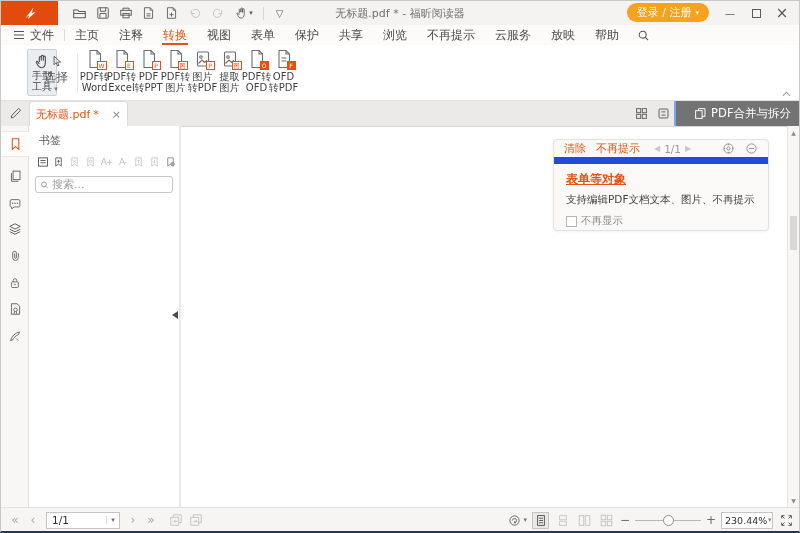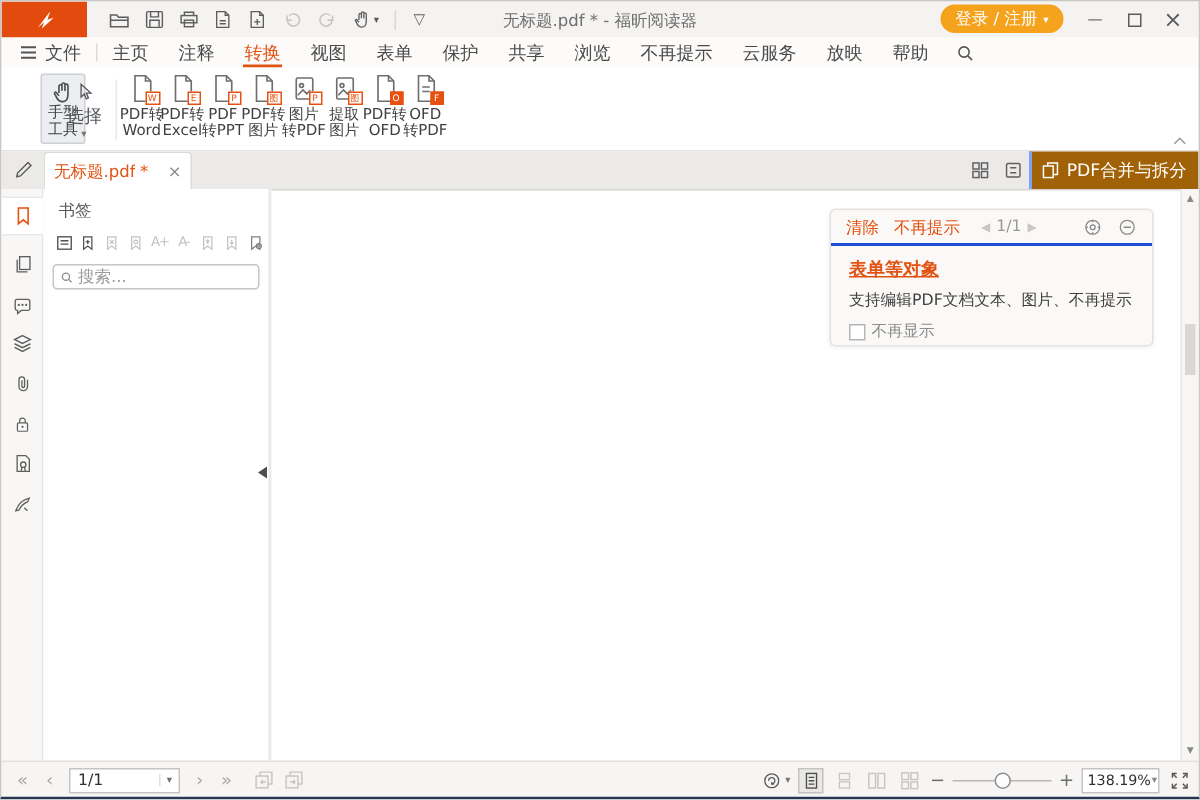--- a/index.html
+++ b/index.html
@@ -50,21 +50,21 @@
   
   .tabbar { position:absolute; left:0; top:100px; width:100%; height:25px; background:#eceae8; }
   .tab-edit { position:absolute; left:8px; top:5px; color:#5c5c5c; }
   .doctab { position:absolute; left:28px; top:0; width:99px; height:25px; background:#fff; border:1px solid #dcdbd9; border-bottom:none;
             border-radius:3px 3px 0 0; display:flex; align-items:center; padding:0 6px; gap:3px; }
   .doctab .name { color:#e25313; font-size:11px; white-space:nowrap; overflow:hidden; }
   .doctab .dirty { color:#e25313; font-size:11px; }
   .doctab .close { margin-left:auto; color:#8b8b8b; font-size:11px; line-height:11px; }
   .tabbar-right { position:absolute; right:0; top:0; height:25px; display:flex; align-items:center; }
   .tabbar-right .tbtn { width:22px; height:25px; display:flex; align-items:center; justify-content:center; color:#5f5f5f; }
-  .merge-btn { height:25px; padding:0 8px 0 6px; background:#a16207; color:#fff; display:flex; align-items:center; gap:4px;
+  .merge-btn { height:25px; padding:0 8px 0 18px; background:#737373; color:#fff; display:flex; align-items:center; gap:4px;
                font-size:11.5px; white-space:nowrap; border-left:2px solid #79a4fa; }
 
   
   .main { position:absolute; left:0; top:125px; width:100%; height:381px; background:#fff; }
   .iconstrip { position:absolute; left:0; top:0; width:28px; height:100%; background:#f8f7f5; border-right:1px solid #e3e2e1; }
   .strip-item { position:absolute; left:0; width:28px; height:26px; display:flex; align-items:center; justify-content:center; color:#5f5f5f; }
   .strip-item.active { background:#fff; color:#e8500f; border-top:1px solid #e9e8e6; border-bottom:1px solid #e9e8e6; }
 
   .bkpanel { position:absolute; left:28px; top:0; width:150px; height:100%; background:#fff; }
   .bk-title { padding:7px 0 0 10px; font-size:11px; color:#5a5a5a; }
@@ -85,21 +85,21 @@
   .docarea { position:absolute; left:180px; top:0; right:12px; height:100%; background:#fff; border-top:1px solid #d6d5d3; }
 
   .vscroll { position:absolute; right:0; top:0; width:12px; height:100%; background:#f7f6f4; border-left:1px solid #e7e6e4;
              color:#8a8a8a; font-size:6px; }
   .vscroll .arr { position:absolute; left:0; width:11px; text-align:center; }
   .vscroll .thumb { position:absolute; left:2px; width:7px; top:90px; height:34px; background:#d9d8d6; }
 
   
   .notify { position:absolute; right:18px; top:12px; width:216px; height:92px; background:#faf9f7; border:1px solid #e3e2e0;
             border-radius:4px; box-shadow:0 1px 3px rgba(0,0,0,.06); }
-  .notify-head { display:flex; align-items:center; height:24px; padding:0 10px; border-bottom:2px solid #1d4ed8; }
+  .notify-head { display:flex; align-items:center; height:24px; padding:0 10px; border-bottom:7px solid #1d4ed8; }
   .notify-head .act { color:#e25313; font-size:11px; margin-right:10px; white-space:nowrap; }
   .notify-pager { display:flex; align-items:center; gap:4px; margin-left:4px; }
   .notify-pager .pg-arrow { font-size:8px; color:#c9c8c6; }
   .notify-pager .pg-num { font-size:10.5px; color:#9a9a9a; }
   .notify-head .spacer { flex:1; }
   .notify-head .circ { color:#8a8a8a; margin-left:10px; display:flex; }
   .notify-body { padding:7px 12px 0 12px; }
   .notify-link { color:#e25313; font-size:12px; font-weight:bold; text-decoration:underline; white-space:nowrap; }
   .notify-desc { margin-top:5px; font-size:10.5px; color:#414141; white-space:nowrap; }
   .notify-check { margin-top:7px; display:flex; align-items:center; gap:4px; color:#8c8c8c; font-size:10.5px; }
@@ -610,21 +610,21 @@
             <rect x="9" y="9" width="5.5" height="5.5"></rect>
           </svg>
       </span>
       <span class="zoom-minus">−</span>
       <span class="slider">
         <span class="track"></span>
         <span class="knob"></span>
       </span>
       <span class="zoom-plus">+</span>
       <div class="zoombox">
-        <span class="val">138.19%</span>
+        <span class="val">230.44%</span>
         <span class="dd">▾</span>
       </div>
       <span class="fsbtn">
         <svg width="13" height="13" viewBox="0 0 16 16" fill="none" stroke="currentColor" stroke-width="1.2">
             <path d="M2 5.5 V2 h3.5 M10.5 2 H14 v3.5 M14 10.5 V14 h-3.5 M5.5 14 H2 v-3.5"></path>
             <path d="M2.5 2.5 l3 3 M13.5 2.5 l-3 3 M13.5 13.5 l-3-3 M2.5 13.5 l3-3"></path>
           </svg>
       </span>
     </div>
   </div>

